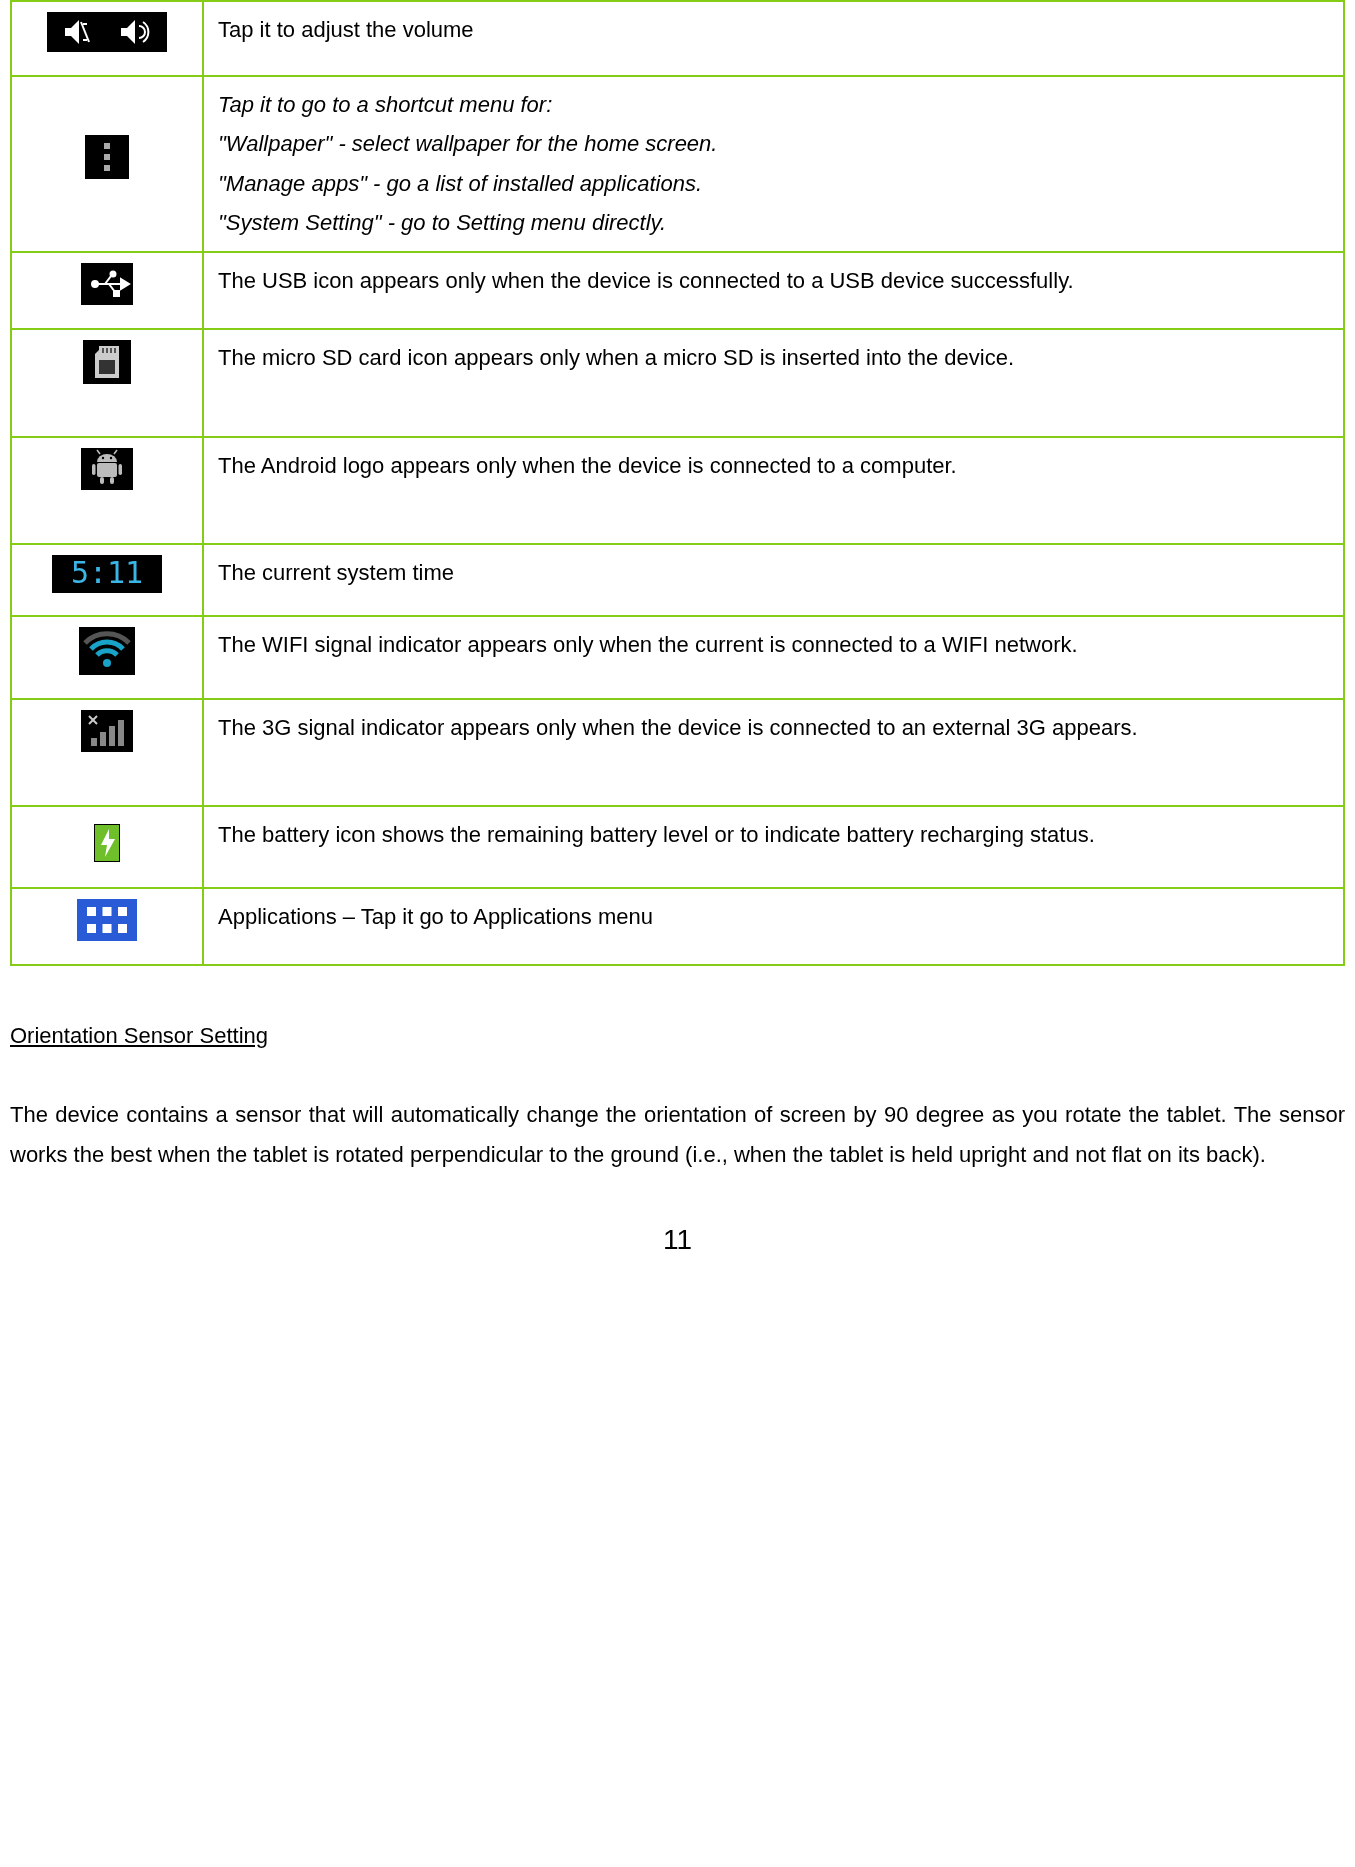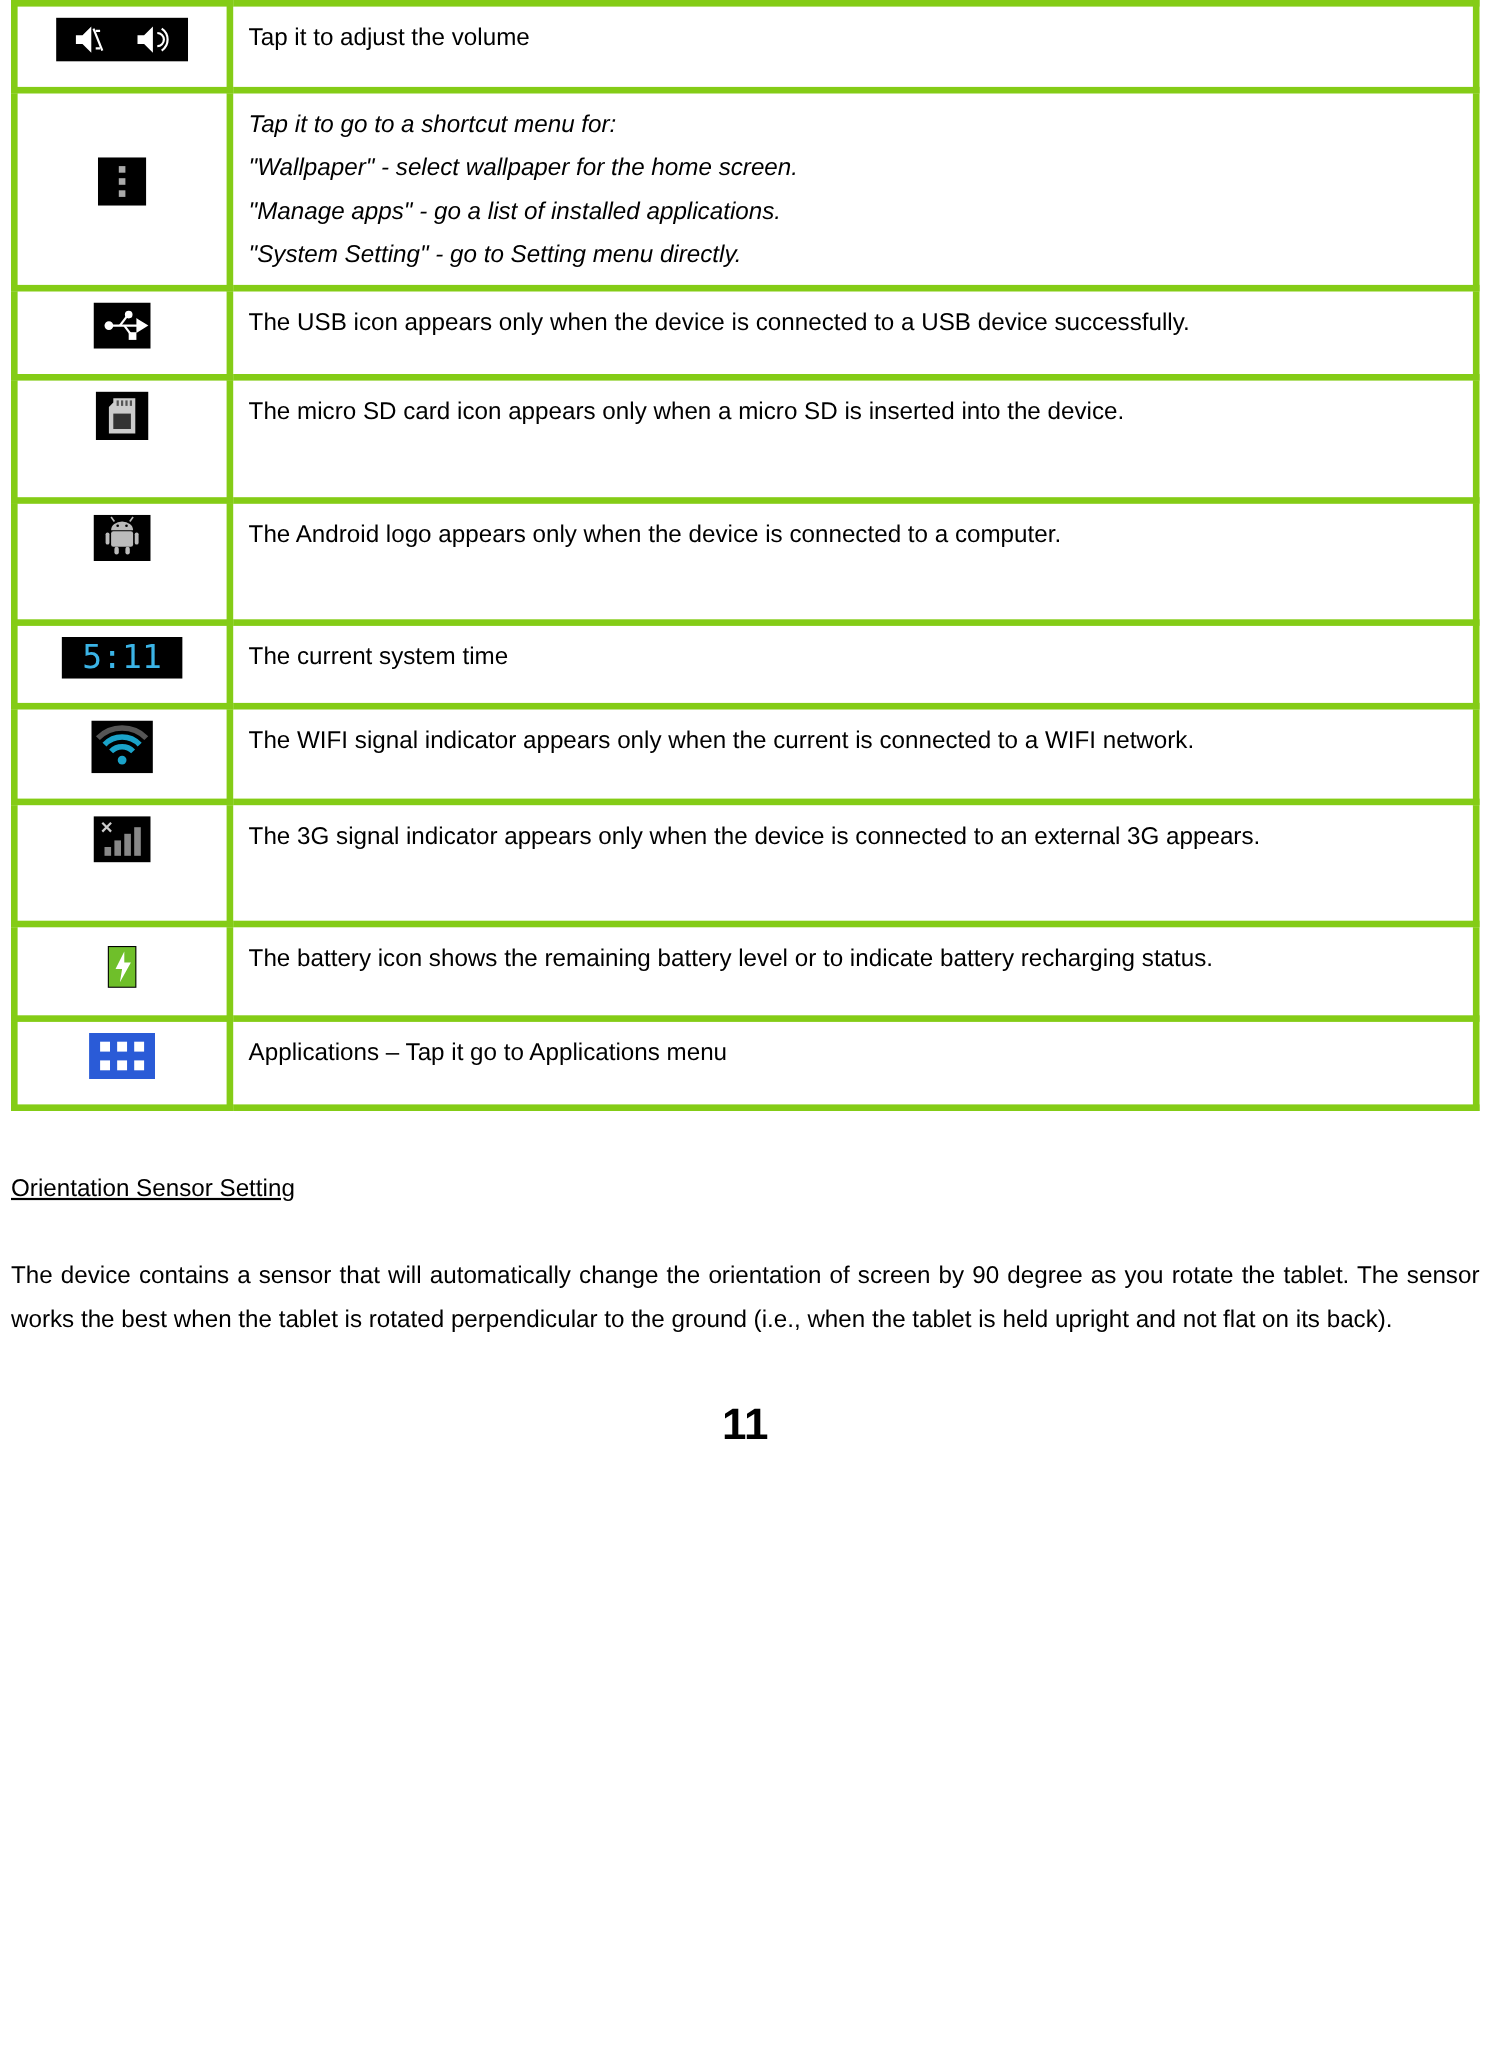--- a/index.html
+++ b/index.html
@@ -11,21 +11,21 @@
     padding: 0 10px;
     width: 1335px;
     line-height: 1.8;
   }
   table {
     border-collapse: collapse;
     width: 100%;
     table-layout: fixed;
   }
   td {
-    border: 6px solid #84cc16;
+    border: 2px solid #84cc16;
     vertical-align: top;
     padding: 8px 14px;
   }
   td.icon-cell {
     width: 150px;
     text-align: center;
     vertical-align: top;
     padding: 10px 20px;
   }
   .icon-wrap {
@@ -35,23 +35,22 @@
     text-decoration: underline;
     margin-top: 50px;
     margin-bottom: 40px;
   }
   .body-para {
     text-align: justify;
     margin: 0 0 30px 0;
   }
   .page-num {
     text-align: center;
-    font-size: 40px;
+    font-size: 28px;
     margin-top: 40px;
-    font-weight: bold;
   }
   .multi-line span { display: block; font-style: italic; }
   .justify { text-align: justify; }
 </style>
 </head>
 <body>
 
 <table>
   <tbody>
       <tr>

